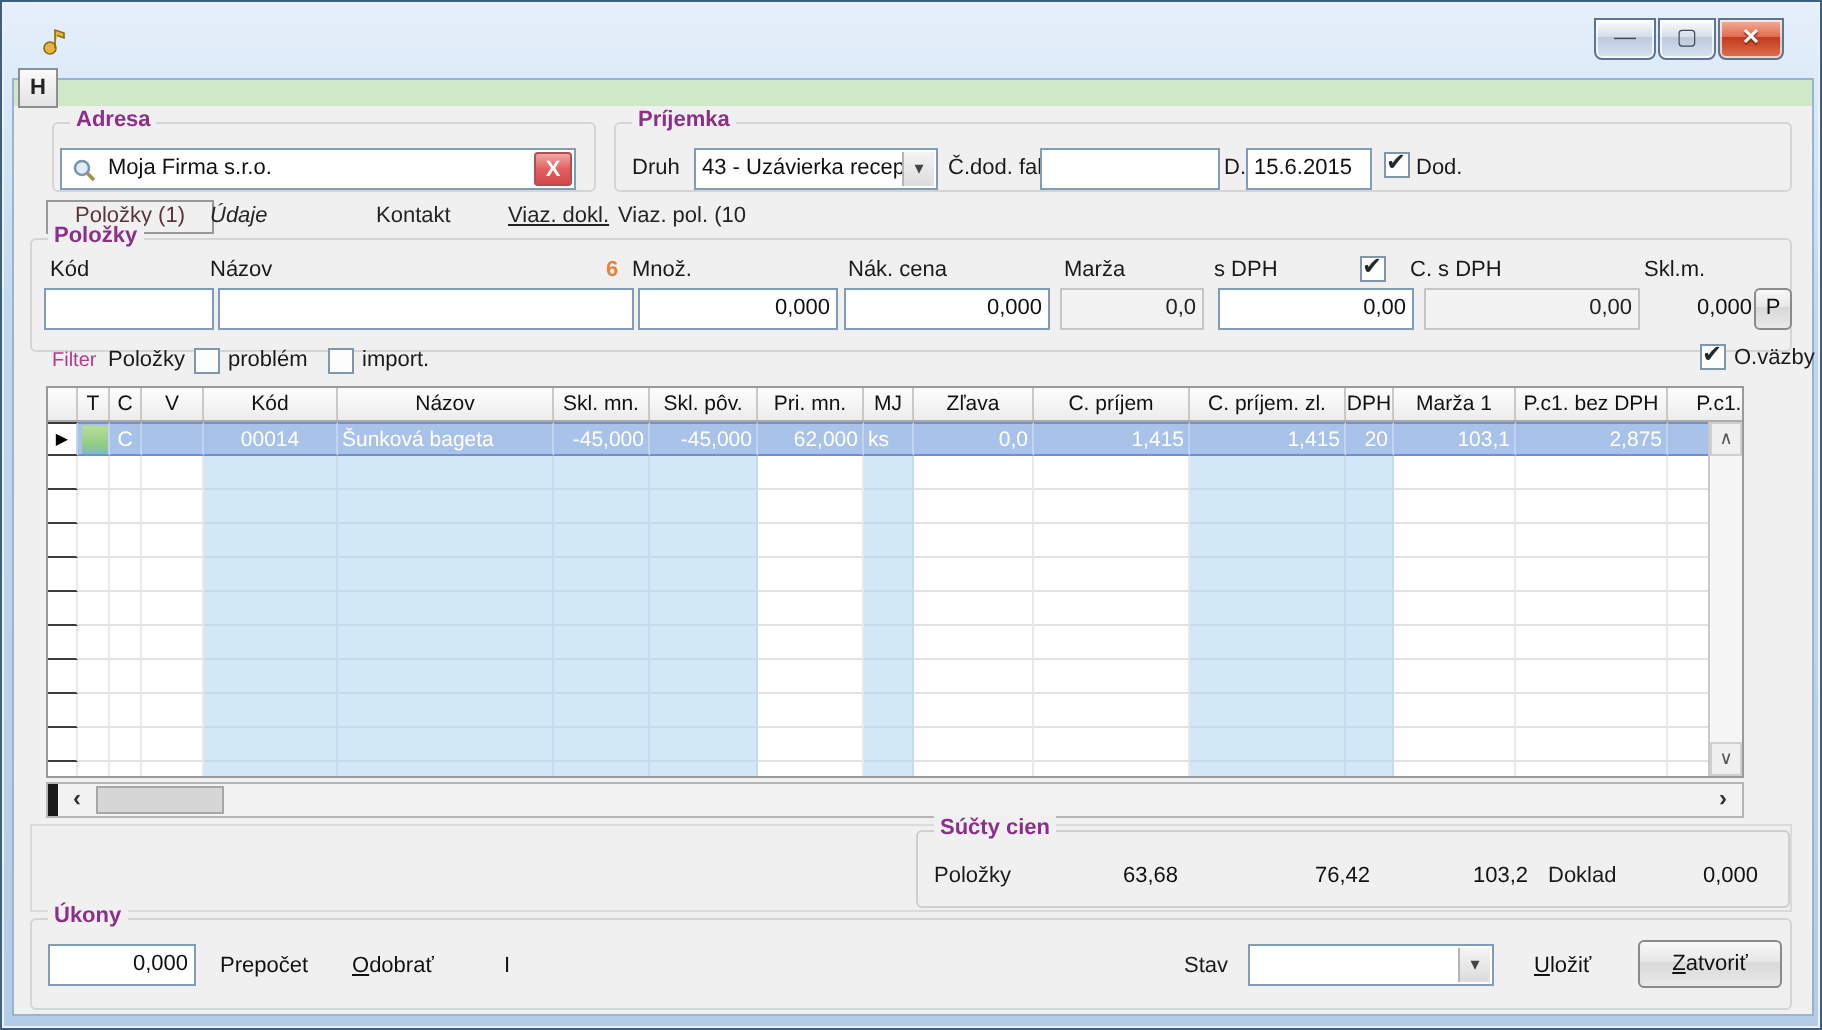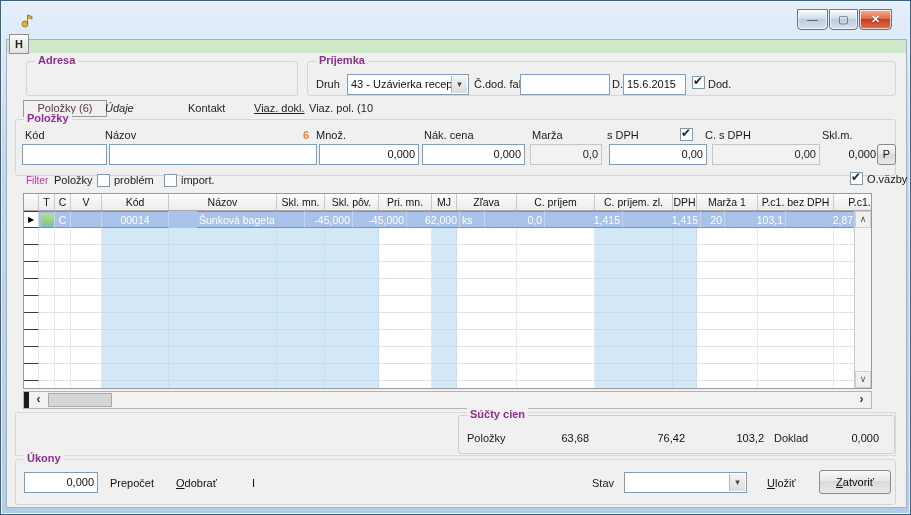--- a/index.html
+++ b/index.html
@@ -66,38 +66,46 @@
   <div class="abs capbtn" style="left:796px;top:8px;width:31px;">—</div>
   <div class="abs capbtn" style="left:828px;top:8px;width:29px;">▢</div>
   <div class="abs capbtn close" style="left:858px;top:8px;width:33px;">✕</div>
 
   <div class="client"></div>
   <div class="greenstrip"></div>
   <div class="hbtn">H</div>
 
   <div class="groupbox" style="left:25px;top:60px;width:272px;height:35px;">
     <span class="legend">Adresa</span>
+    <div class="txt" style="left:3px;top:12px;width:258px;">
+      <svg style="position:absolute;left:4px;top:3px;" width="14" height="14" viewBox="0 0 14 14">
+        <circle cx="6" cy="6" r="3.5" fill="#dfeefa" stroke="#7a96ad" stroke-width="1.3"></circle>
+        <line x1="8.8" y1="8.8" x2="12" y2="12" stroke="#a78d4b" stroke-width="1.8"></line>
+      </svg>
+      <span style="margin-left:20px;">Moja Firma s.r.o.</span>
+      <div style="position:absolute;right:1px;top:1px;width:19px;height:17px;background:linear-gradient(#f2a7a7,#e06060 50%,#d54848);border:1px solid #b05050;color:#fff;font-size:11px;font-weight:bold;text-align:center;line-height:16px;border-radius:2px;">X</div>
+    </div>
   </div>
 
   <div class="groupbox" style="left:306px;top:60px;width:589px;height:35px;">
     <span class="legend">Príjemka</span>
     <div class="lbl" style="left:8px;top:16px;">Druh</div>
     <div class="txt" style="left:39px;top:12px;width:122px;padding-right:18px;">
       <span>43 - Uzávierka receptúr /</span>
       <div class="combo-arrow">▾</div>
     </div>
     <div class="lbl" style="left:166px;top:16px;">Č.dod. fakt.</div>
     <div class="txt" style="left:212px;top:12px;width:90px;"></div>
     <div class="lbl" style="left:304px;top:16px;">D.</div>
     <div class="txt" style="left:315px;top:12px;width:63px;">15.6.2015</div>
     <div class="cb on" style="left:384px;top:14px;"></div>
     <div class="lbl" style="left:400px;top:16px;">Dod.</div>
   </div>
 
-  <div class="tab active" style="left:22px;width:84px;">Položky (6)</div>
+  <div class="tab active" style="left:22px;width:84px;">Položky (1)</div>
   <div class="tab" style="left:104px;top:101px;font-style:italic;">Údaje</div>
   <div class="tab" style="left:187px;top:101px;">Kontakt</div>
   <div class="tab" style="left:253px;top:101px;text-decoration:underline;">Viaz. dokl.</div>
   <div class="tab" style="left:308px;top:101px;">Viaz. pol. (10</div>
 
   <div class="groupbox" style="left:14px;top:118px;width:881px;height:57px;">
     <span class="legend">Položky</span>
     <div class="lbl" style="left:9px;top:9px;">Kód</div>
     <div class="lbl" style="left:89px;top:9px;">Názov</div>
     <div class="lbl" style="left:287px;top:9px;color:#e8813a;font-weight:bold;">6</div>
@@ -151,21 +159,21 @@
       </div>
     <div class="gbody" id="grid-body">
         <div class="grow sel">
           <div class="gc marker" style="width: 15px; text-align: center; font-size: 8px;">▶</div>
           <div class="gc" style="width: 16px; text-align: center;">
             <span class="tind"></span>
           </div>
           <div class="gc" style="width: 16px; text-align: center;">C</div>
           <div class="gc" style="width: 31px; text-align: center;"></div>
           <div class="gc" style="width: 67px; text-align: center;">00014</div>
-          <div class="gc" style="width: 108px; text-align: left; margin-left: 28px;">Šunková bageta</div>
+          <div class="gc" style="width: 108px; text-align: left;">Šunková bageta</div>
           <div class="gc" style="width: 48px; text-align: right;">-45,000</div>
           <div class="gc" style="width: 54px; text-align: right;">-45,000</div>
           <div class="gc" style="width: 53px; text-align: right;">62,000</div>
           <div class="gc" style="width: 25px; text-align: left;">ks</div>
           <div class="gc" style="width: 60px; text-align: right;">0,0</div>
           <div class="gc" style="width: 78px; text-align: right;">1,415</div>
           <div class="gc" style="width: 78px; text-align: right;">1,415</div>
           <div class="gc" style="width: 24px; text-align: right;">20</div>
           <div class="gc" style="width: 61px; text-align: right;">103,1</div>
           <div class="gc" style="width: 76px; text-align: right;">2,875</div>

